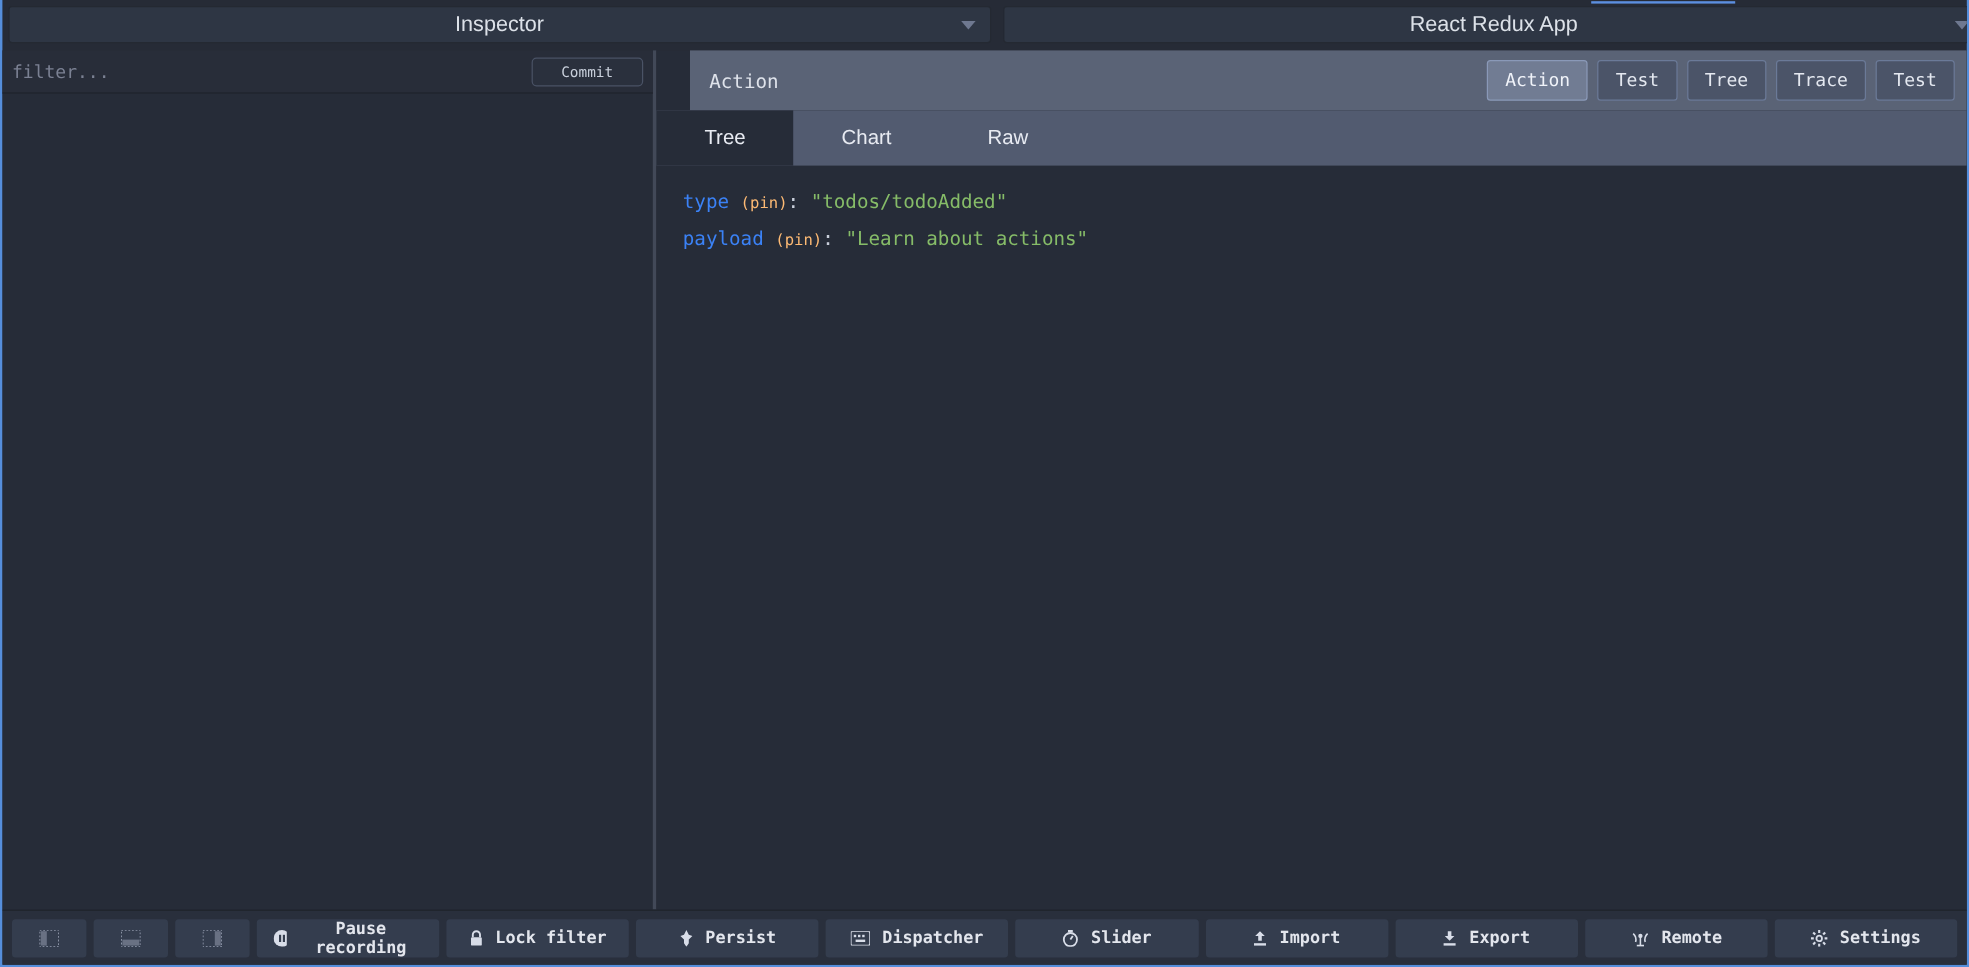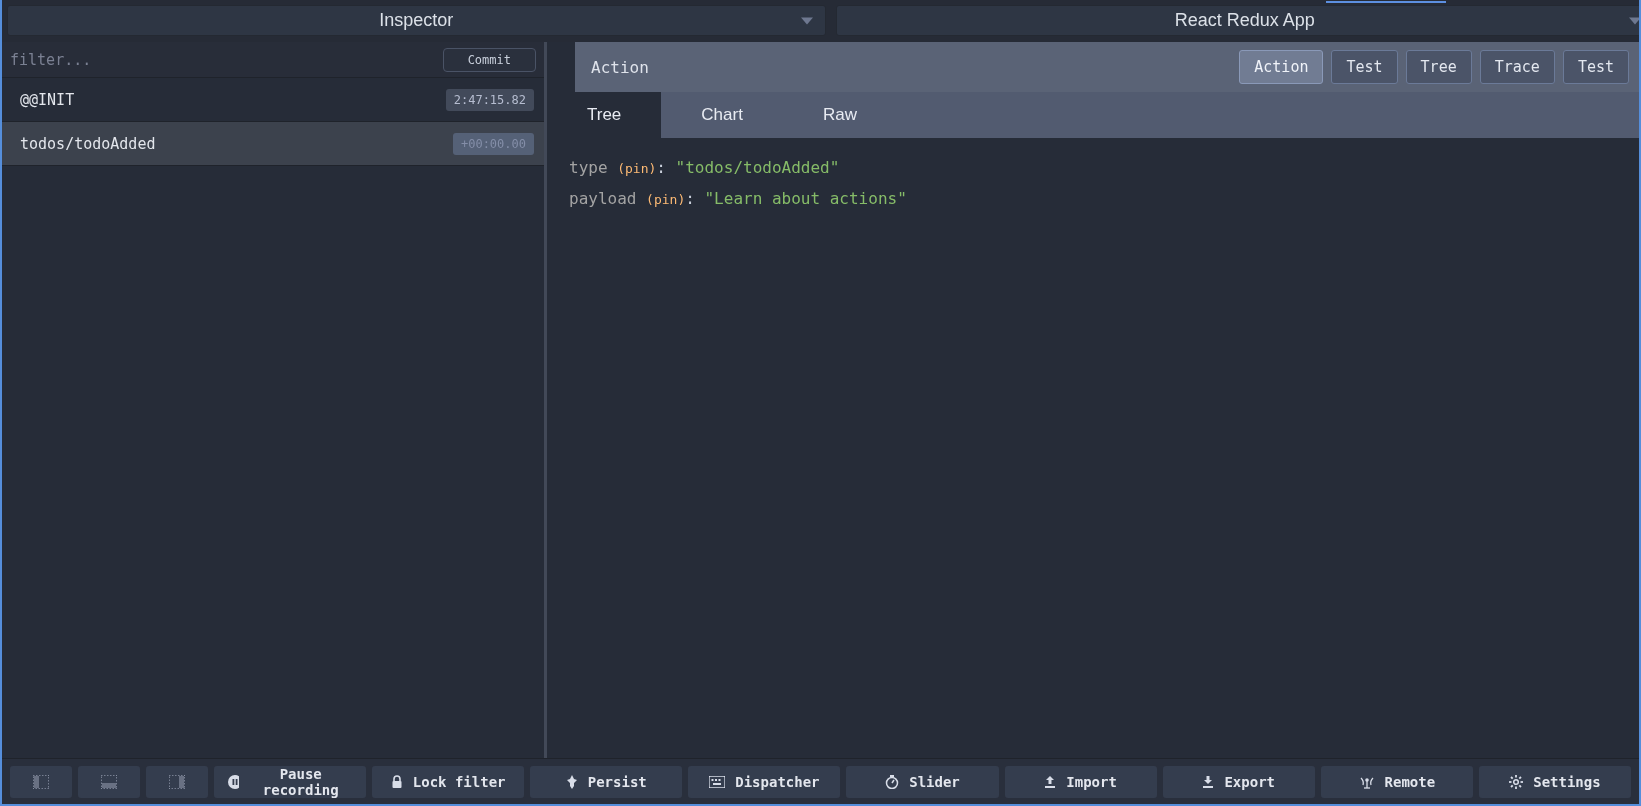--- a/index.html
+++ b/index.html
@@ -144,21 +144,21 @@
   cursor: pointer;
 }
 .subtab.active { background: #262c38; }
 .tree-body {
   flex: 1;
   padding: 20px 22px;
   font-family: Menlo, Consolas, monospace;
   font-size: 16px;
 }
 .tree-line { margin-bottom: 12px; }
-.key { color: #a3a3a3; }
+.key { color: #3b82f6; }
 .pin { color: #fdba74; font-size: 13px; }
 .colon { color: #c9cfdb; }
 .strv { color: #86bc68; }
 .bottombar {
   height: 46px;
   background: #292f3c;
   display: flex;
   align-items: center;
   padding: 0 8px;
   gap: 6px;
@@ -198,30 +198,20 @@
     <span class="caret-down"></span>
   </div>
 </div>
 
 <div class="main">
   <div class="left">
     <div class="filter-row">
       <input class="filter-input mono" placeholder="filter..." style="">
       <button class="commit-btn">Commit</button>
     </div>
-    <div id="action-rows">
-        <div class="action-row">
-          <span class="action-name">@@INIT</span>
-          <span class="action-time">2:47:15.82</span>
-        </div>
-        <div class="action-row selected">
-          <span class="action-name">todos/todoAdded</span>
-          <span class="action-time">+00:00.00</span>
-        </div>
-      </div>
   </div>
 
   <div class="right">
     <div class="detail-header">
       <span class="detail-title">Action</span>
       <div class="pill-group" id="pill-group">
           <button class="pill active">Action</button>
           <button class="pill">Test</button>
           <button class="pill">Tree</button>
           <button class="pill">Trace</button>

